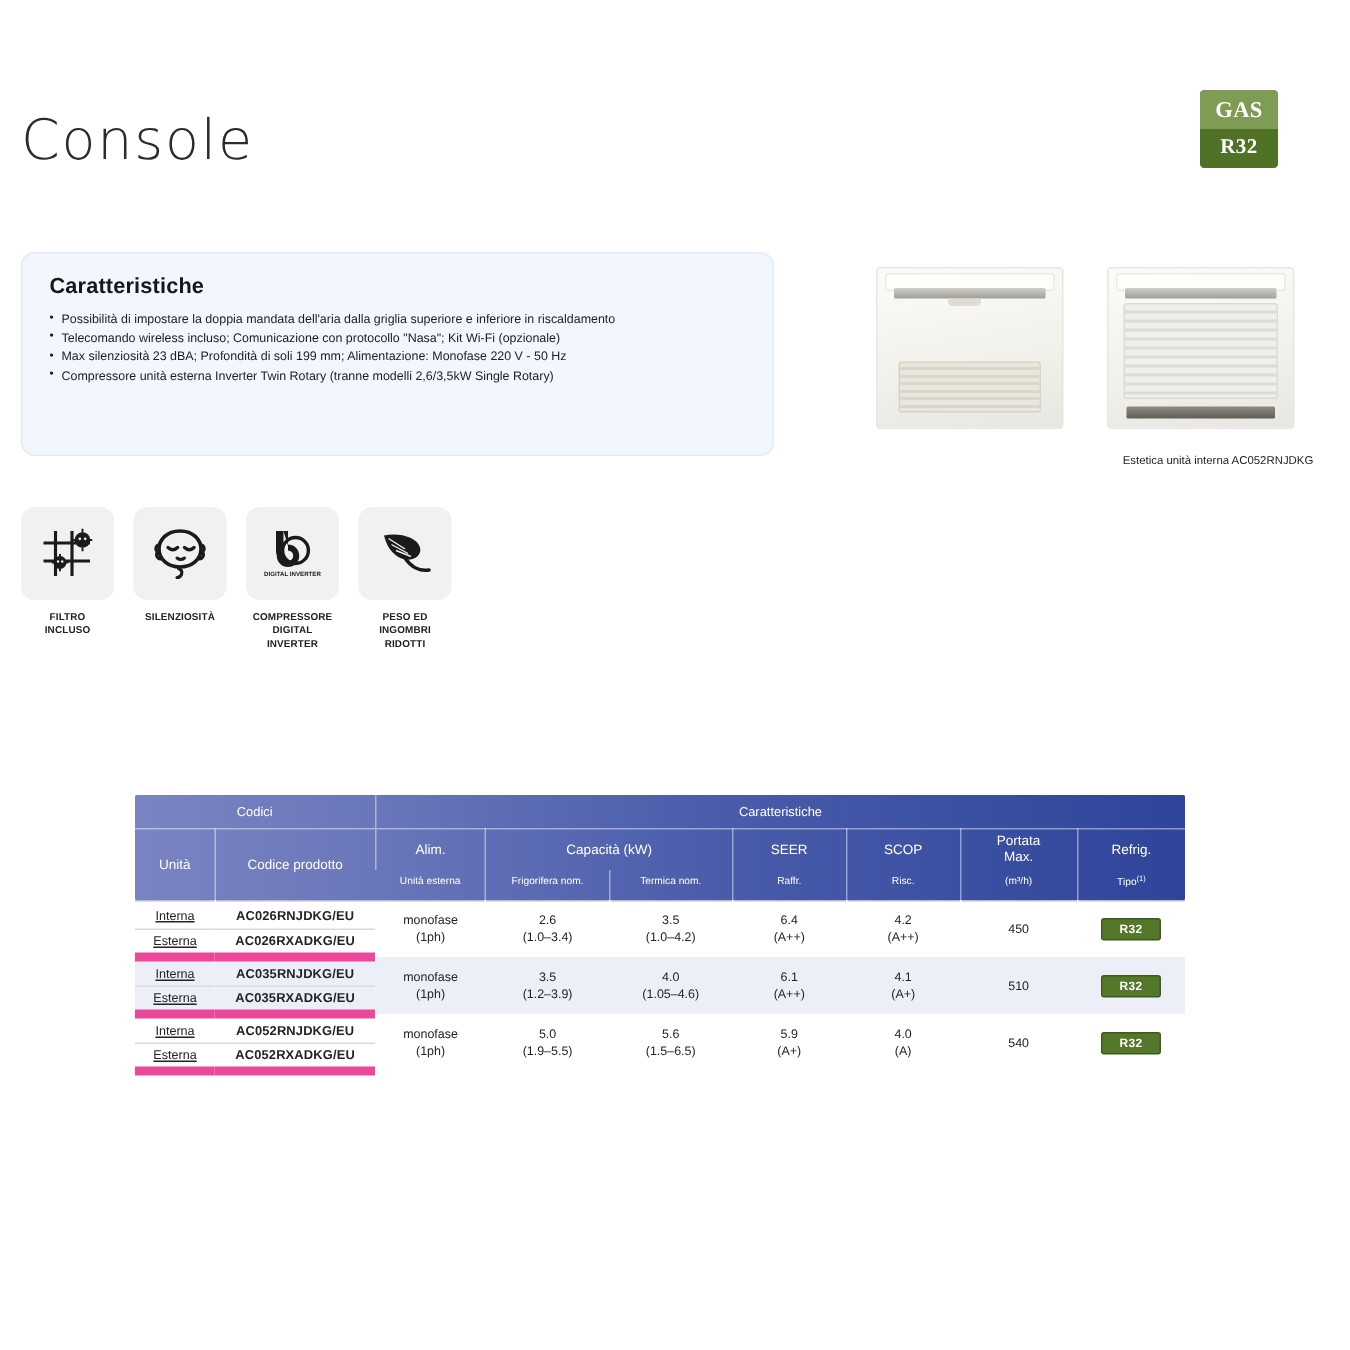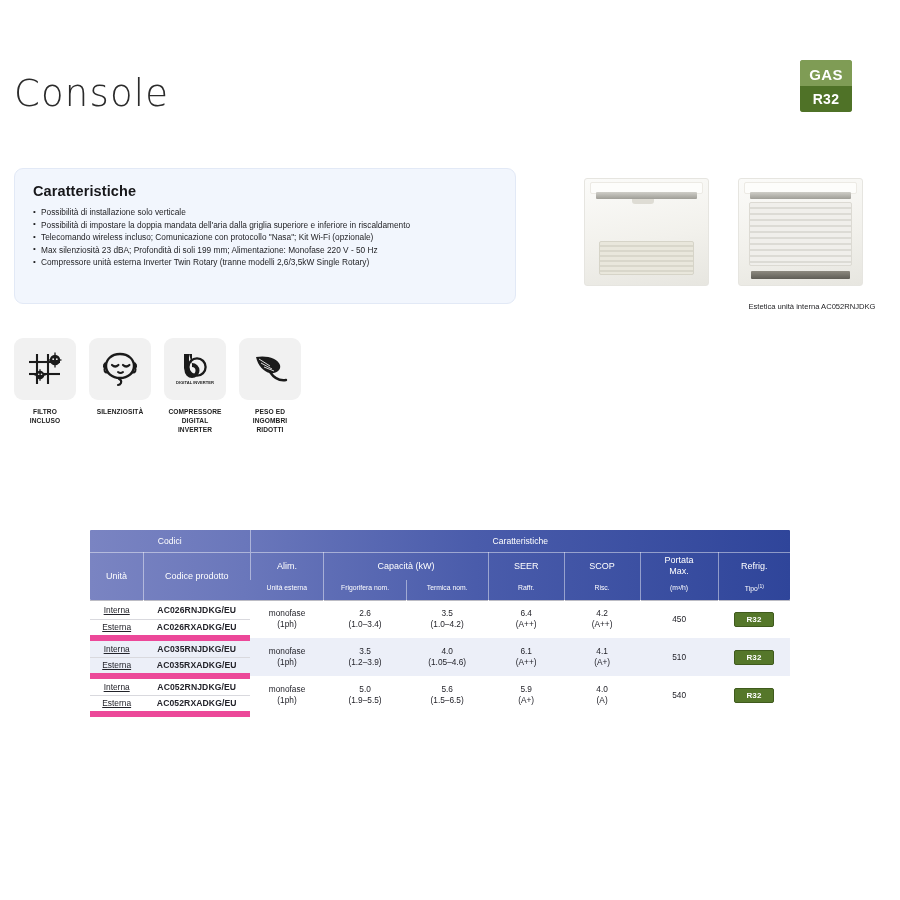--- a/index.html
+++ b/index.html
@@ -29,20 +29,21 @@
   
   .gas-badge {
     position: absolute;
     right: 48px;
     top: 60px;
     width: 52px;
     height: 52px;
     border-radius: 3px;
     overflow: hidden;
     background: #7f9c55;
+    font-family: Liberation Serif, serif;
   }
   .gas-badge .gas-top {
     position: absolute;
     left: 0; top: 0; right: 0;
     height: 28px;
     background: #7f9c55;
     display: flex;
     align-items: center;
     justify-content: center;
   }
@@ -307,21 +308,20 @@
     <span class="gas-label">GAS</span>
   </div>
   <div class="gas-bot">
     <span class="gas-label small">R32</span>
   </div>
 </div>
 
 <div class="features-panel">
   <div class="features-title">Caratteristiche</div>
   <ul class="features-list">
-    <li>Possibilità di installazione solo verticale</li>
     <li>Possibilità di impostare la doppia mandata dell'aria dalla griglia superiore e inferiore in riscaldamento</li>
     <li>Telecomando wireless incluso; Comunicazione con protocollo "Nasa"; Kit Wi-Fi (opzionale)</li>
     <li>Max silenziosità 23 dBA; Profondità di soli 199 mm; Alimentazione: Monofase 220 V - 50 Hz</li>
     <li>Compressore unità esterna Inverter Twin Rotary (tranne modelli 2,6/3,5kW Single Rotary)</li>
   </ul>
 </div>
 
 <div class="photos">
   <div class="photo photo-a">
     <div class="unit-body">

